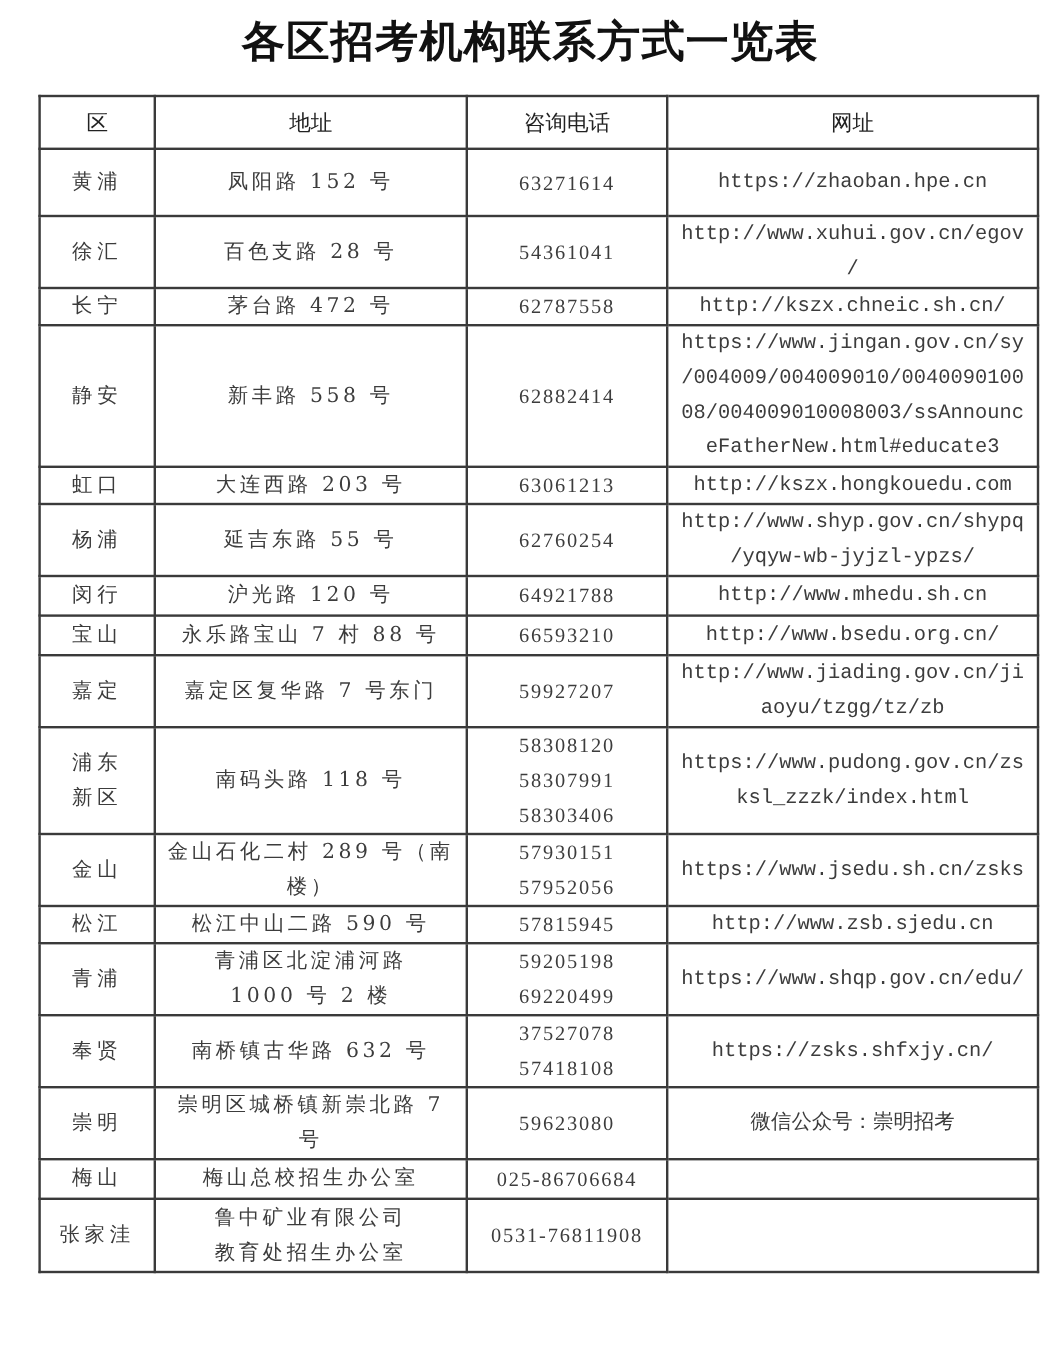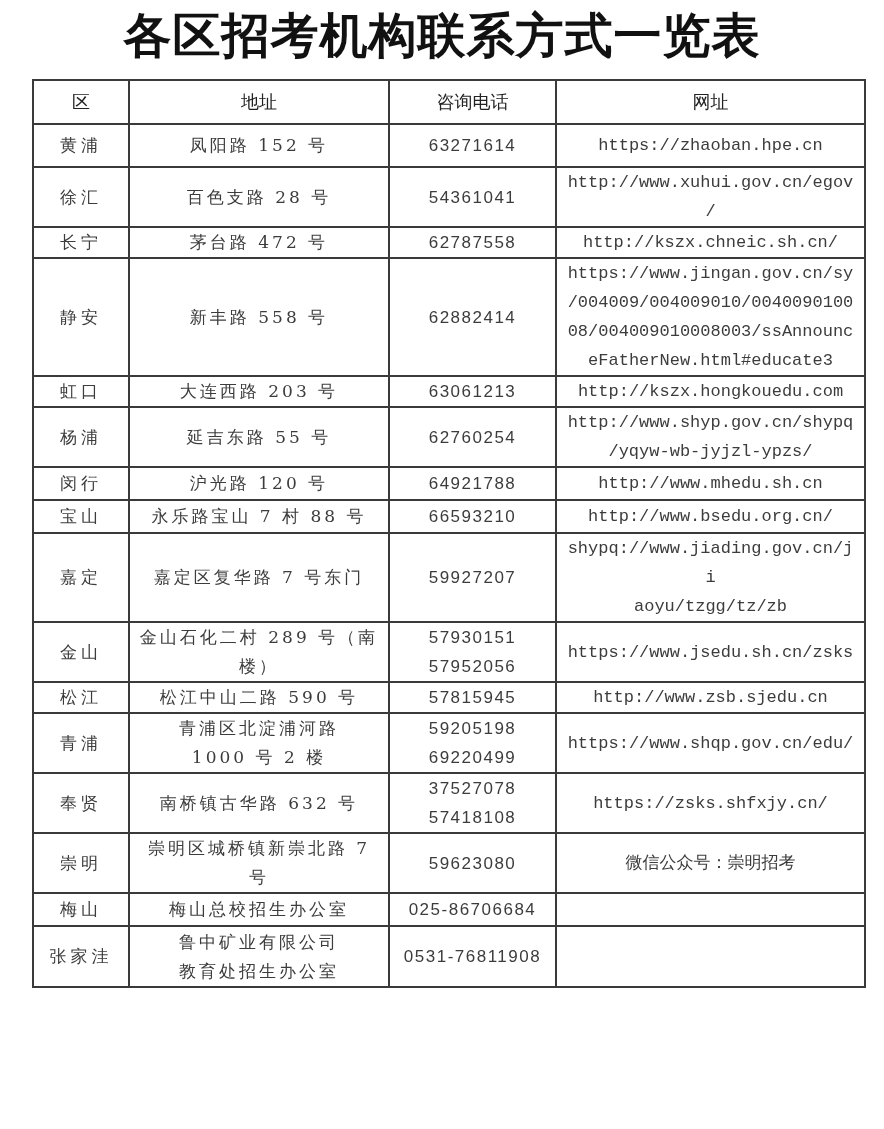--- a/index.html
+++ b/index.html
@@ -3,39 +3,39 @@
 <meta charset="utf-8">
 <style>
   html, body { margin: 0; padding: 0; background: #ffffff; }
   body {
     width: 884px; height: 1129px; position: relative; overflow: hidden;
     font-family: "DejaVu Serif", "Liberation Serif", serif; color: #333333;
   }
   .title {
     position: absolute; left: 0; top: 8px; width: 884px; text-align: center;
     font-family: "DejaVu Serif", serif; font-weight: bold;
-    font-size: 48px; line-height: 54px; color: #111111; letter-spacing: 1px;
+    font-size: 36px; line-height: 54px; color: #111111; letter-spacing: 1px;
   }
   table.contacts {
     position: absolute; left: 32px; top: 79px;
     border-collapse: collapse; table-layout: fixed;
     width: 832px;
   }
   table.contacts td, table.contacts th {
     border: 2px solid #3a3a3a; text-align: center; vertical-align: middle;
     padding: 0 6px; box-sizing: border-box; overflow: hidden;
   }
   table.contacts th {
     font-family: "DejaVu Sans", "Liberation Sans", sans-serif;
     font-weight: normal; font-size: 18px; color: #222222;
   }
   table.contacts td { font-size: 17px; line-height: 29px; color: #3c3c3c; }
   td.district { letter-spacing: 4px; padding-left: 10px; }
   td.address  { letter-spacing: 3px; }
-  td.phone    { font-family: Liberation Sans, sans-serif; font-size: 18px; letter-spacing: 1.5px; }
+  td.phone    { font-family: Liberation Serif, serif; font-size: 18px; letter-spacing: 1.5px; }
   td.url      { font-family: "Liberation Mono", "DejaVu Sans Mono", monospace; font-size: 17px; word-break: break-all; line-height: 29px; }
   .line { display: block; }
 </style>
 </head>
 <body>
 
 <div class="title">各区招考机构联系方式一览表</div>
 
 <table class="contacts">
   <colgroup>
@@ -46,21 +46,21 @@
   </colgroup>
   <thead>
     <tr style="height:44px">
       <th>区</th>
       <th>地址</th>
       <th>咨询电话</th>
       <th>网址</th>
     </tr>
   </thead>
   <tbody id="rows">
-      <tr style="height: 43px; padding-left: 24px;">
+      <tr style="height: 56px; padding-left: 24px;">
         <td class="district">
           <span class="line">黄浦</span>
         </td>
         <td class="address">
           <span class="line">凤阳路 152 号</span>
         </td>
         <td class="phone">
           <span class="line">63271614</span>
         </td>
         <td class="url">
@@ -174,22 +174,40 @@
         <td class="district">
           <span class="line">嘉定</span>
         </td>
         <td class="address">
           <span class="line">嘉定区复华路 7 号东门</span>
         </td>
         <td class="phone">
           <span class="line">59927207</span>
         </td>
         <td class="url">
-          <span class="line">shypq://www.jiading.gov.cn/ji</span>
+          <span class="line">http://www.jiading.gov.cn/ji</span>
           <span class="line">aoyu/tzgg/tz/zb</span>
+        </td>
+      </tr>
+      <tr style="height: 89px;">
+        <td class="district">
+          <span class="line">浦东</span>
+          <span class="line">新区</span>
+        </td>
+        <td class="address">
+          <span class="line">南码头路 118 号</span>
+        </td>
+        <td class="phone">
+          <span class="line">58308120</span>
+          <span class="line">58307991</span>
+          <span class="line">58303406</span>
+        </td>
+        <td class="url">
+          <span class="line">https://www.pudong.gov.cn/zs</span>
+          <span class="line">ksl_zzzk/index.html</span>
         </td>
       </tr>
       <tr style="height: 59px;">
         <td class="district">
           <span class="line">金山</span>
         </td>
         <td class="address">
           <span class="line">金山石化二村 289 号（南</span>
           <span class="line">楼）</span>
         </td>

